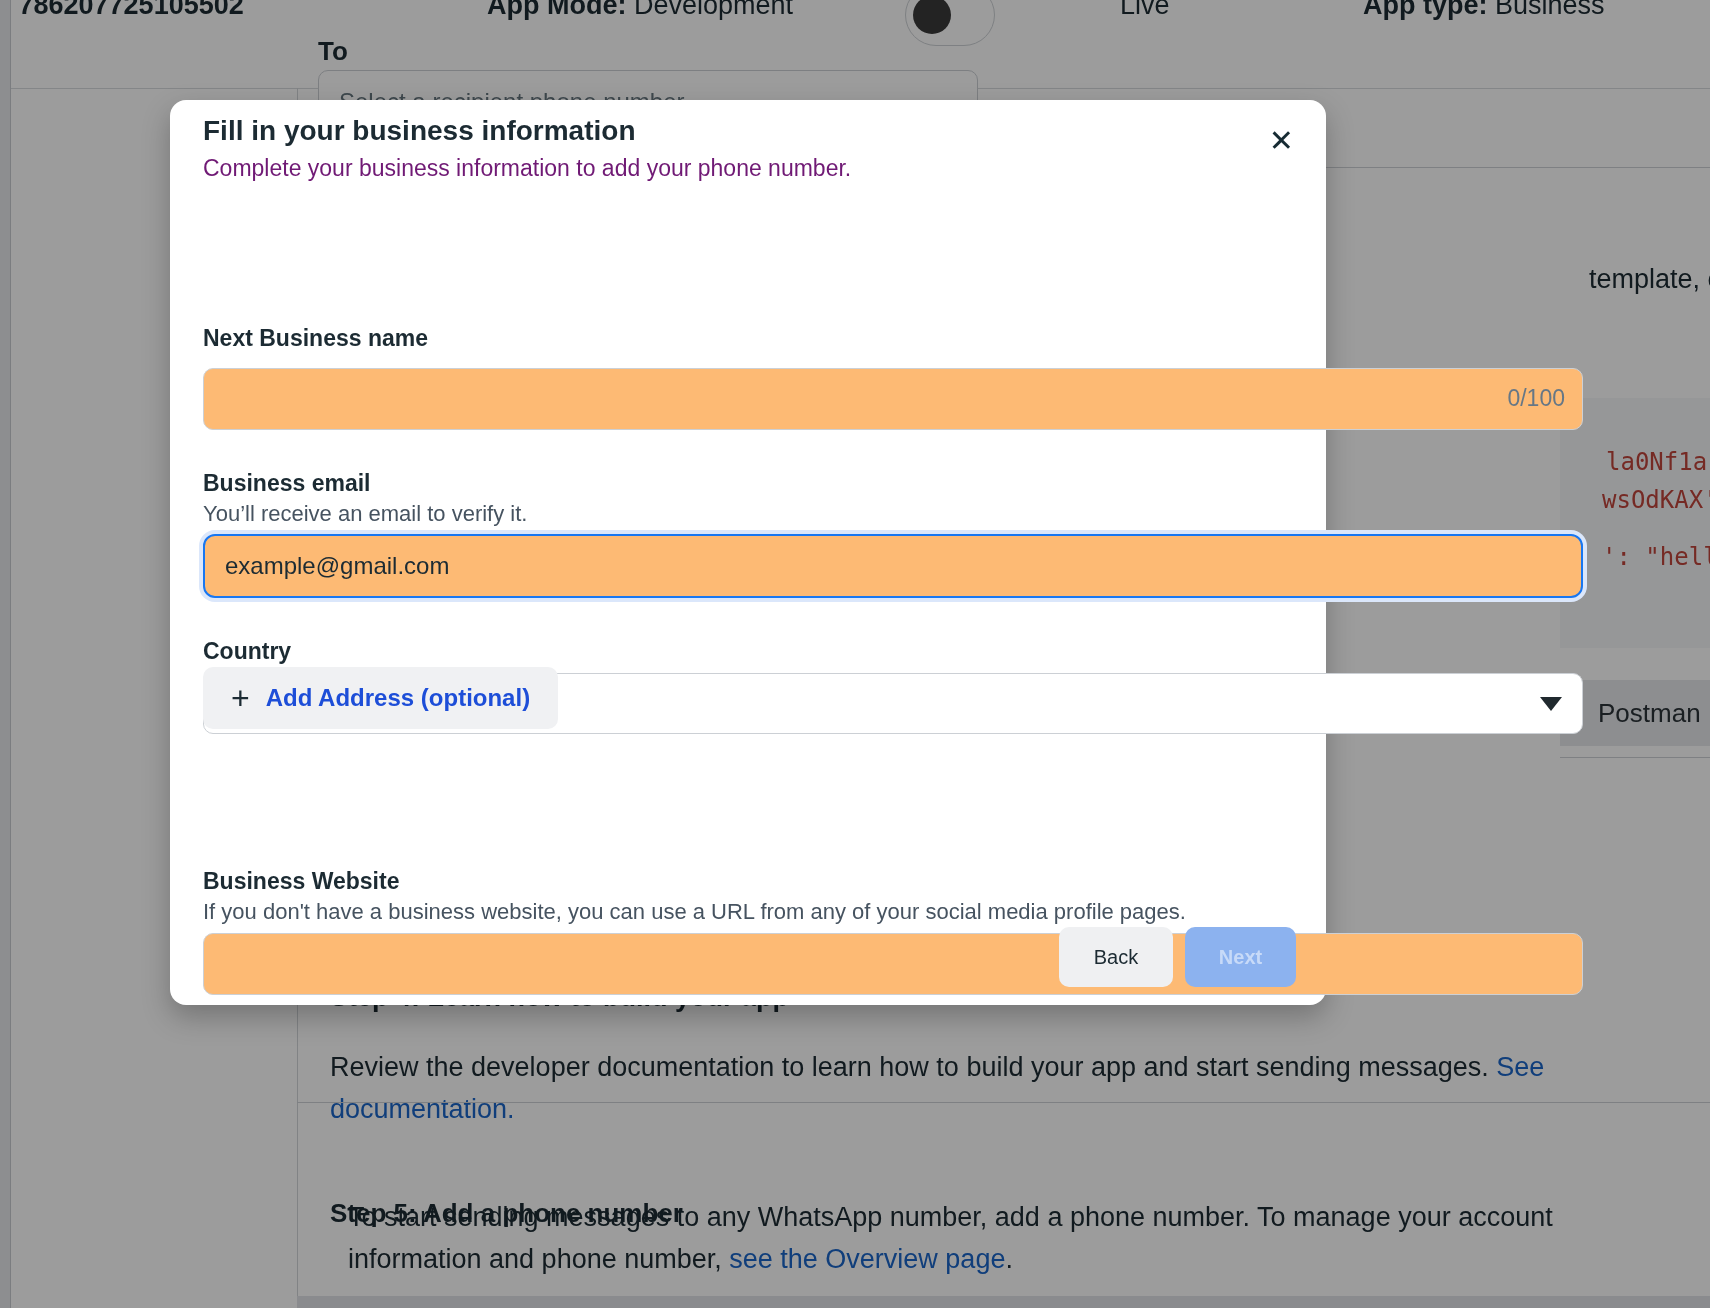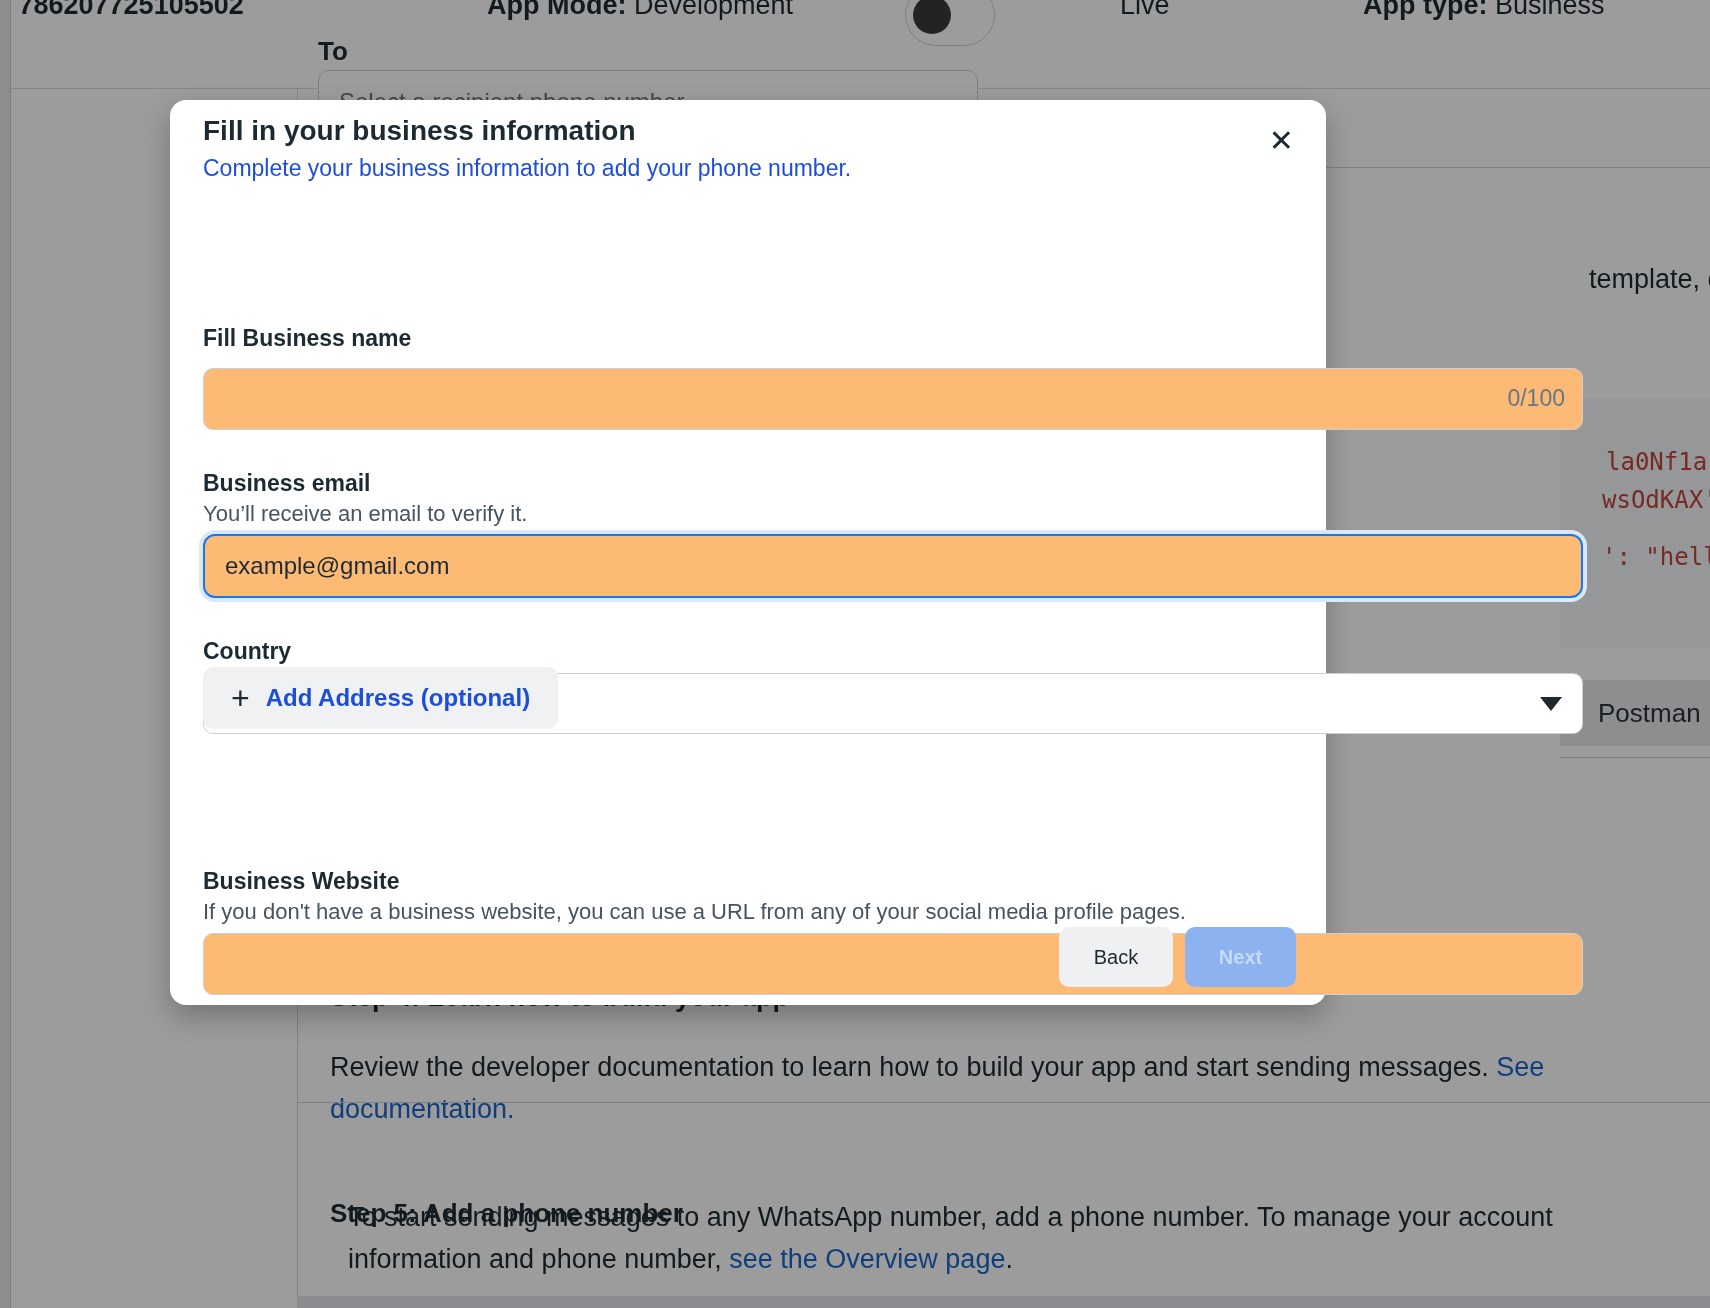--- a/index.html
+++ b/index.html
@@ -35,21 +35,21 @@
   .bottom-band{left:297px;top:1296px;width:1413px;height:12px;background:#e2e4e8;}
   
   #overlay{position:absolute;inset:0;background:rgba(0,0,0,0.39);z-index:50;}
   
   #modal{
     position:absolute;left:170px;top:100px;width:1156px;height:905px;
     background:#ffffff;border-radius:16px;z-index:100;
     box-shadow:0 12px 28px rgba(0,0,0,0.25);
   }
   .m-title{left:33px;top:15px;font-size:28px;font-weight:bold;color:#1c2b33;}
-  .m-subtitle{left:33px;top:55px;font-size:23px;color:#1d4ed8;}
+  .m-subtitle{left:33px;top:55px;font-size:23px;color:#701a75;}
   .m-close{right:26px;top:20px;font-size:30px;color:#162b33;cursor:pointer;line-height:1;padding:6px;}
   .f-label{left:33px;font-size:23px;font-weight:bold;color:#1c2b33;}
   .f-helper{left:33px;font-size:22px;color:#465360;}
   .inp-wrap{left:33px;width:1380px;}
   .inp{
     box-sizing:border-box;width:100%;height:62px;border:1px solid #ccd0d5;border-radius:10px;
     font-family:"Liberation Sans", sans-serif;font-size:24px;color:#1c2b33;padding:0 20px;outline:none;background:#fdba74;
   }
   .inp::placeholder{color:#8d9aa5;}
   .inp-focus{
@@ -116,21 +116,21 @@
   <div class="abs bottom-band"></div>
 </div>
 
 <div id="overlay"></div>
 
 <div id="modal">
   <div class="abs m-title">Fill in your business information</div>
   <div class="abs m-subtitle">Complete your business information to add your phone number.</div>
   <div class="abs m-close" style="position:absolute;">✕</div>
 
-  <div class="abs f-label" style="top:225px;">Fill Business name</div>
+  <div class="abs f-label" style="top:225px;">Next Business name</div>
   <div class="abs inp-wrap" style="top:168px;height:62px;position:absolute;"></div>
   <div class="abs inp-wrap" style="top:268px;">
     <input class="inp" type="text" value="" style="">
     <span class="counter">0/100</span>
   </div>
 
   <div class="abs f-label" style="top:370px;">Business email</div>
   <div class="abs f-helper" style="top:401px;">You’ll receive an email to verify it.</div>
   <div class="abs inp-wrap" style="top:434px;">
     <input class="inp inp-focus" type="text" value="example@gmail.com" style="">

